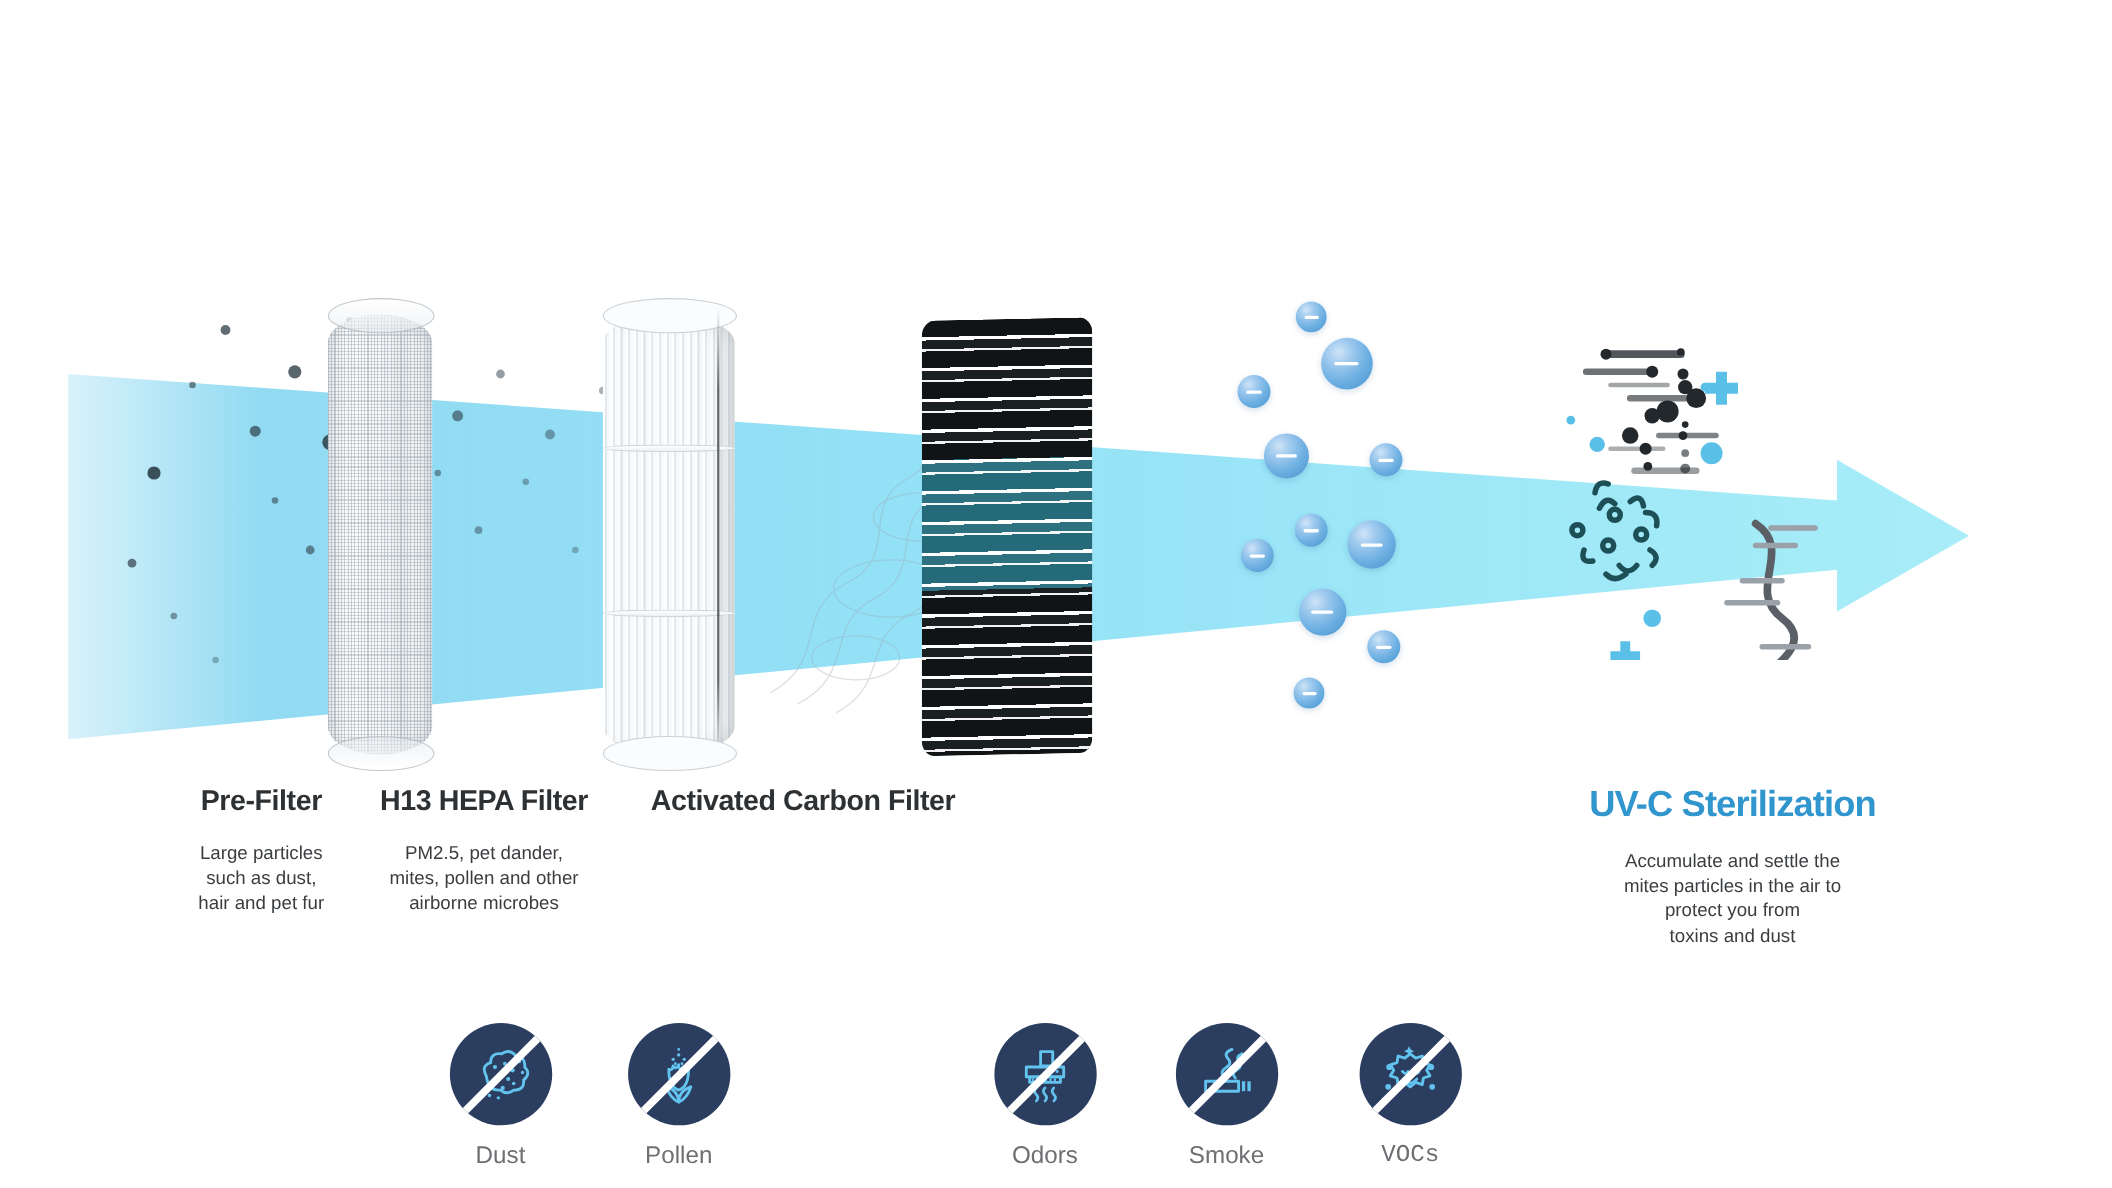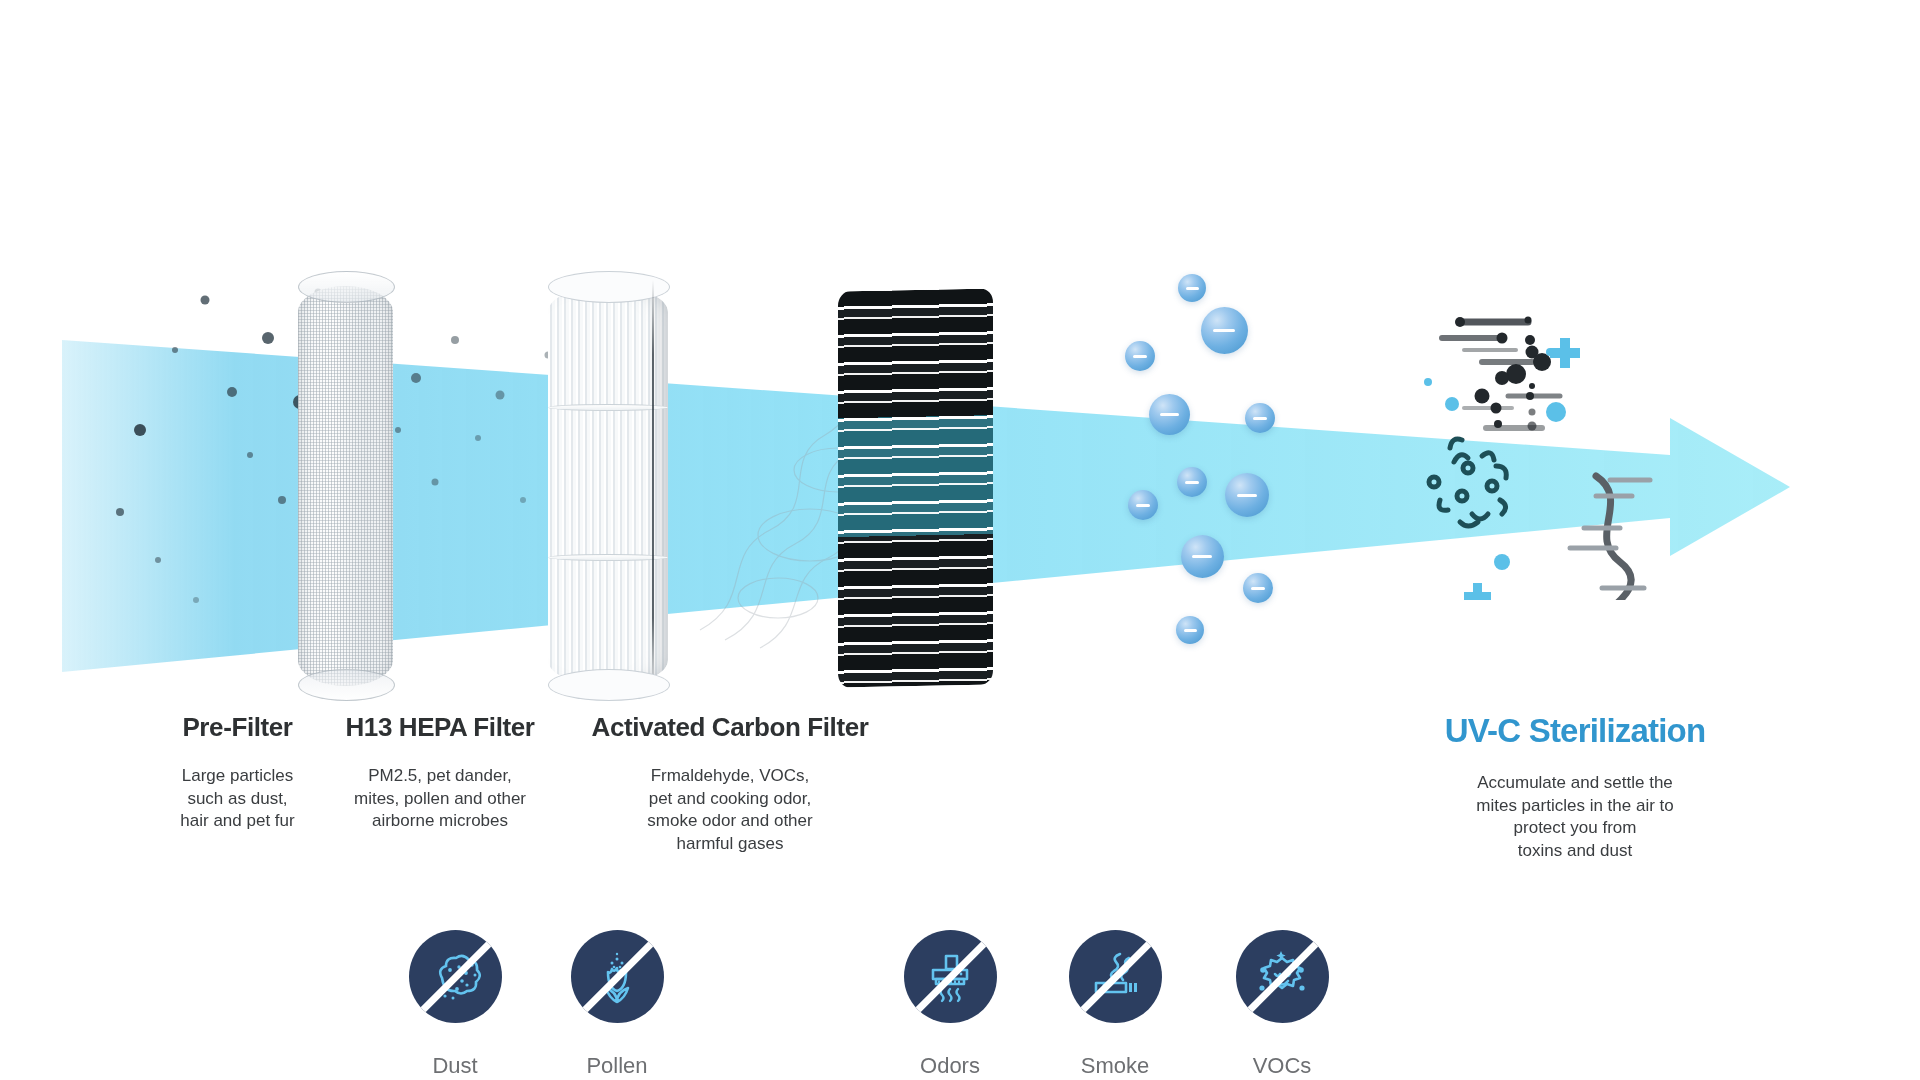--- a/index.html
+++ b/index.html
@@ -132,21 +132,21 @@
     border-radius:50%; background:#2c3e60; overflow:hidden;
   }
   .icon-circle .slash{
     position:absolute; left:-8px; top:50%; width:118%; height:7px;
     background:#ffffff; transform:translateY(-50%) rotate(-45deg);
   }
   .icon-circle .glyph{
     position:absolute; inset:0; display:flex; align-items:center; justify-content:center;
   }
   .icon-label{
-    margin-top:30px; font-size:22px; color:#6d6f72; white-space:nowrap;
+    margin-top:14px; font-size:22px; color:#6d6f72; white-space:nowrap;
   }
 </style>
 </head>
 <body>
 
 <div id="stage">
 
   <div class="beam-layer">
     <svg class="beam-svg" width="1920" height="1080" viewBox="0 0 1920 1080">
       <defs>
@@ -345,24 +345,20 @@
 
     <div class="col" style="left:325px; width:230px;">
       <div class="col-title">H13 HEPA Filter</div>
       <div class="col-desc">PM2.5, pet dander,
 mites, pollen and other
 airborne microbes</div>
     </div>
 
     <div class="col" style="left:560px; width:340px;">
       <div class="col-title">Activated Carbon Filter</div>
-      <div class="col-desc">Frmaldehyde, VOCs,
-pet and cooking odor,
-smoke odor and other
-harmful gases</div>
     </div>
 
 
     <div class="col" style="left:1390px; width:370px;">
       <div class="col-title accent">UV-C Sterilization</div>
       <div class="col-desc">Accumulate and settle the
 mites particles in the air to
 protect you from
 toxins and dust</div>
     </div>
@@ -468,21 +464,21 @@
               <rect x="43" y="35" width="3" height="9"></rect>
               <rect x="48" y="35" width="3" height="9"></rect>
             </g>
           </svg>
         </div>
         <div class="slash"></div>
       </div>
       <div class="icon-label">Smoke</div>
     </div>
 
-    <div class="icon-item" style="left:1217px;">
+    <div class="icon-item" style="left:1217px;font-family:Liberation Mono, monospace;">
       <div class="icon-circle">
         <div class="glyph">
           <svg width="58" height="58" viewBox="0 0 58 58">
             <path d="M29 10 l5 4 l6 -2 l1 6 l6 2 l-3 5 l3 5 l-6 2 l-1 6 l-6 -2 l-5 4 l-5 -4 l-6 2 l-1 -6 l-6 -2 l3 -5 l-3 -5 l6 -2 l1 -6 l6 2 z" fill="none" stroke="#63c3ef" stroke-width="2.6" stroke-linejoin="round"></path>
             <g fill="none" stroke="#63c3ef" stroke-width="2.6" stroke-linecap="round">
               <path d="M22 26 q3 4 5 0"></path>
               <path d="M32 26 q3 4 5 0"></path>
               <path d="M23 33 q6 7 12 0"></path>
             </g>
             <g fill="#63c3ef">

